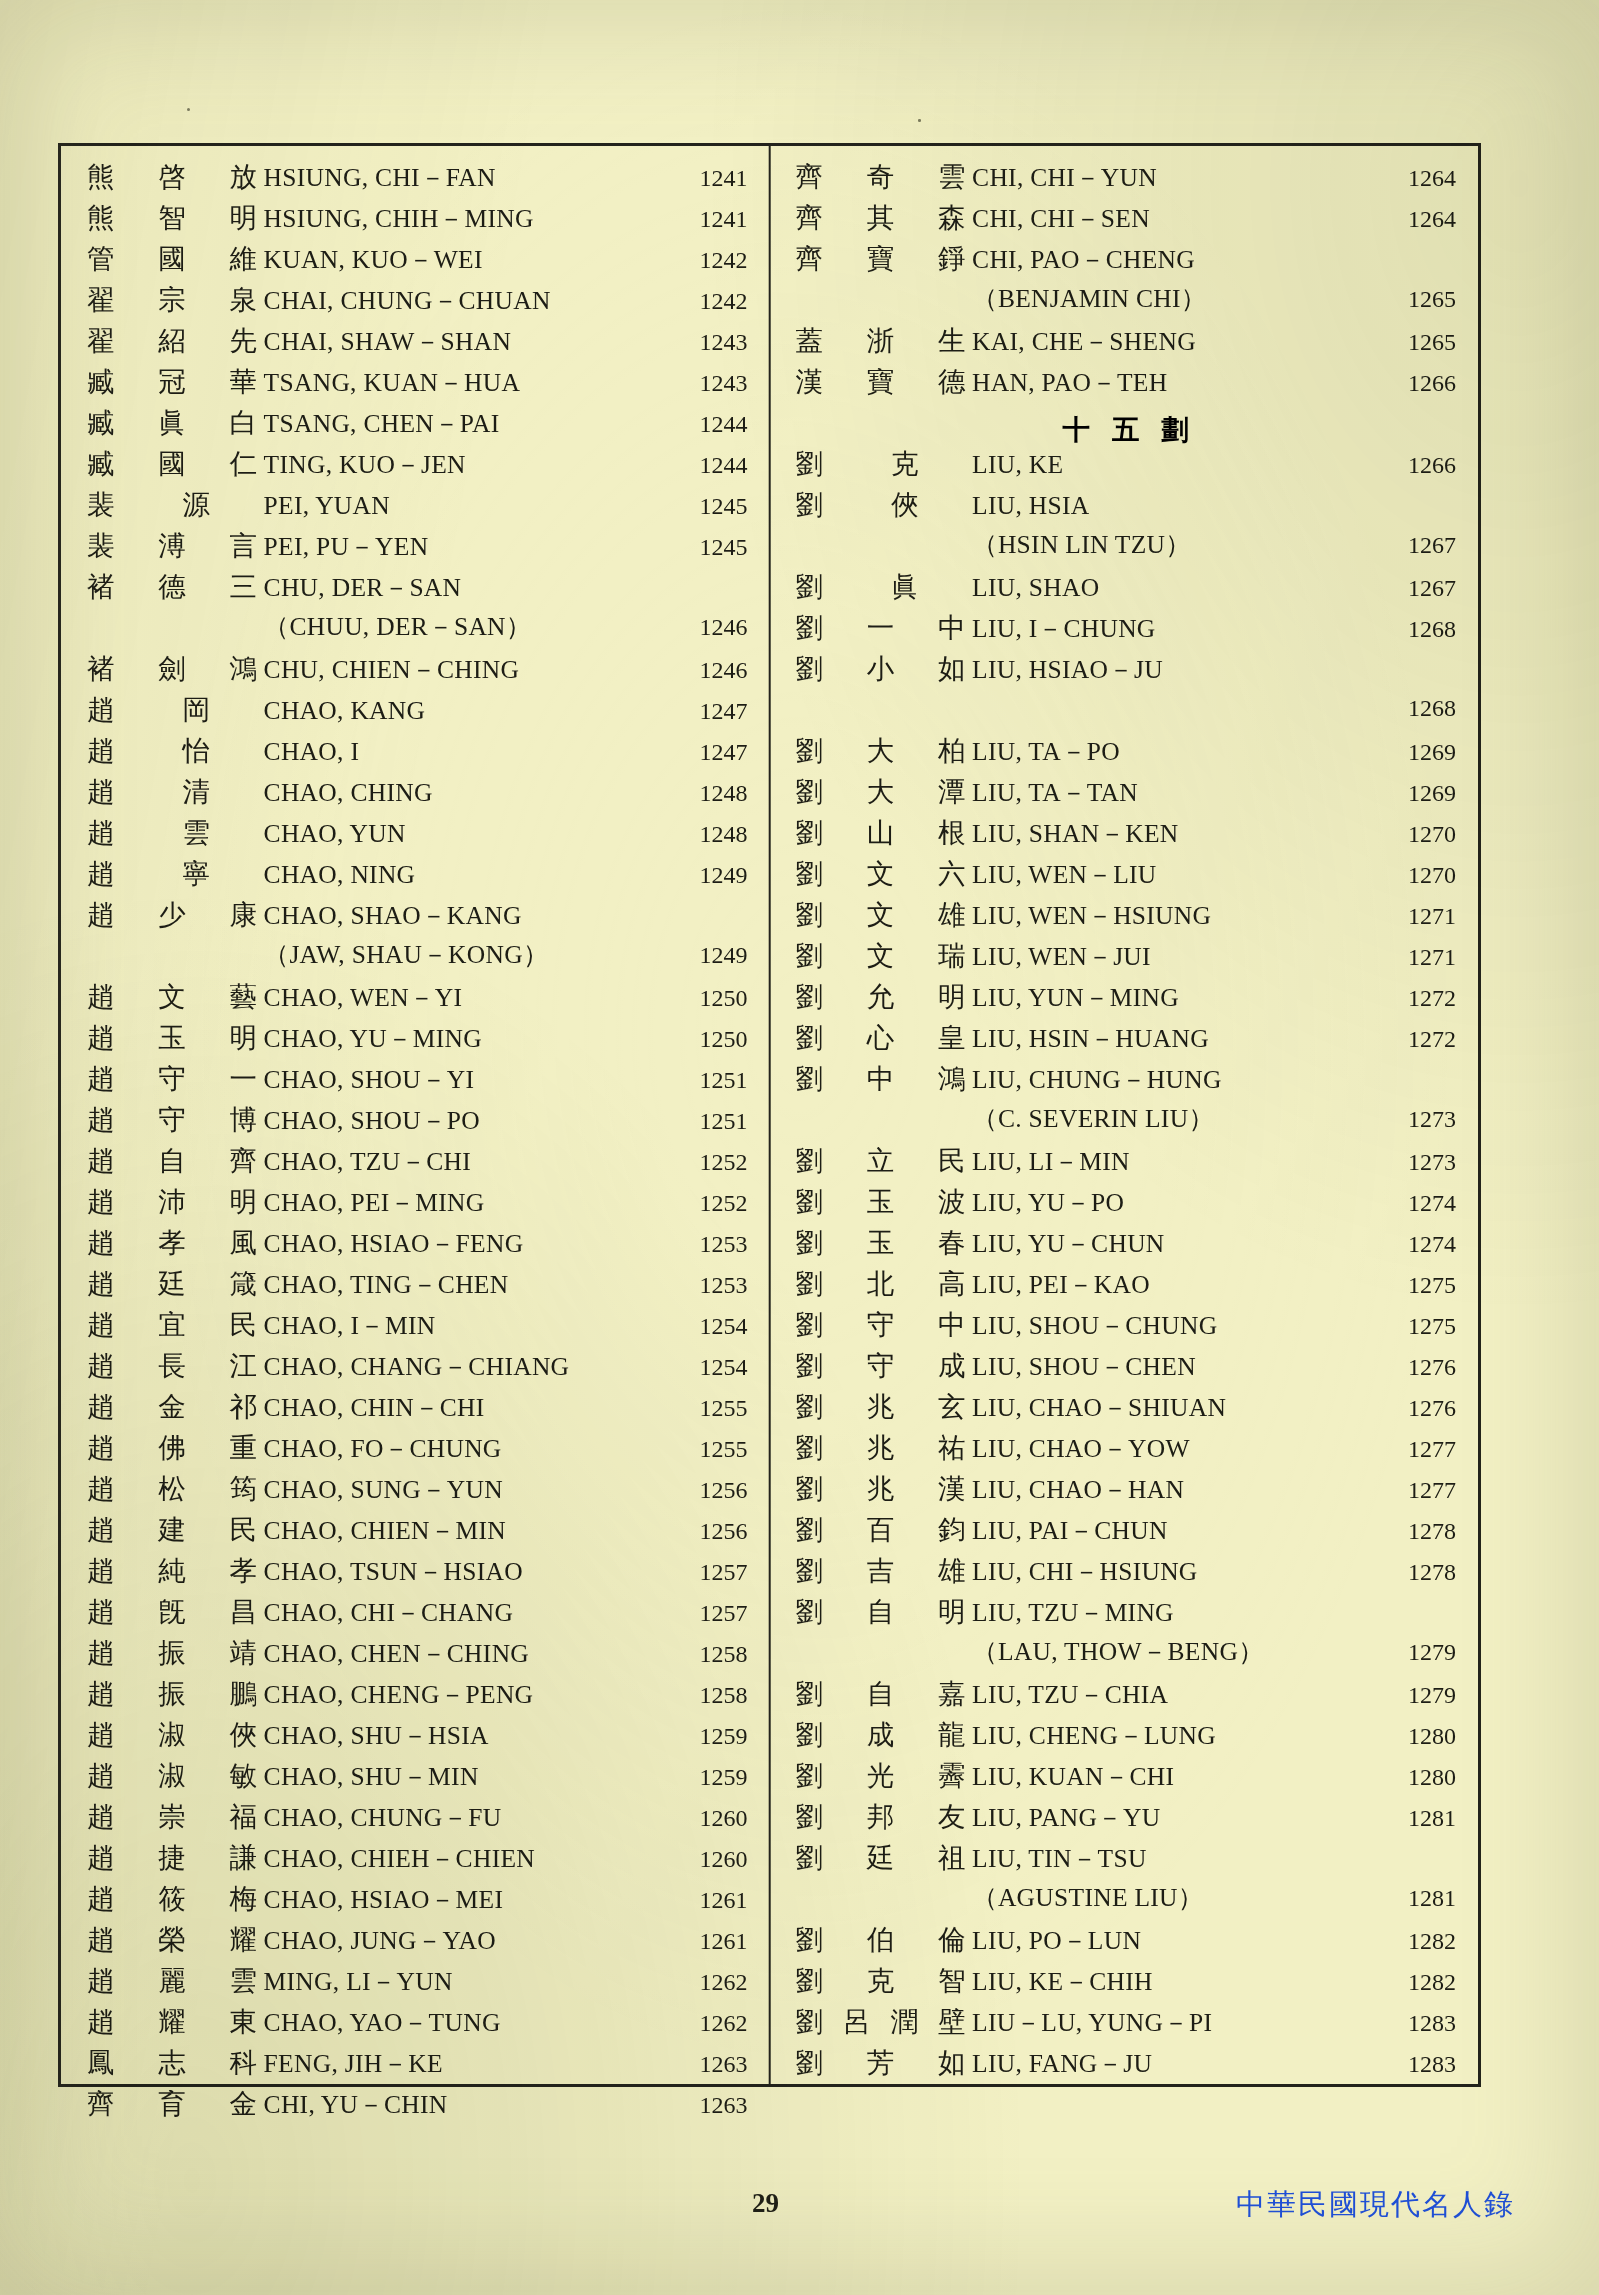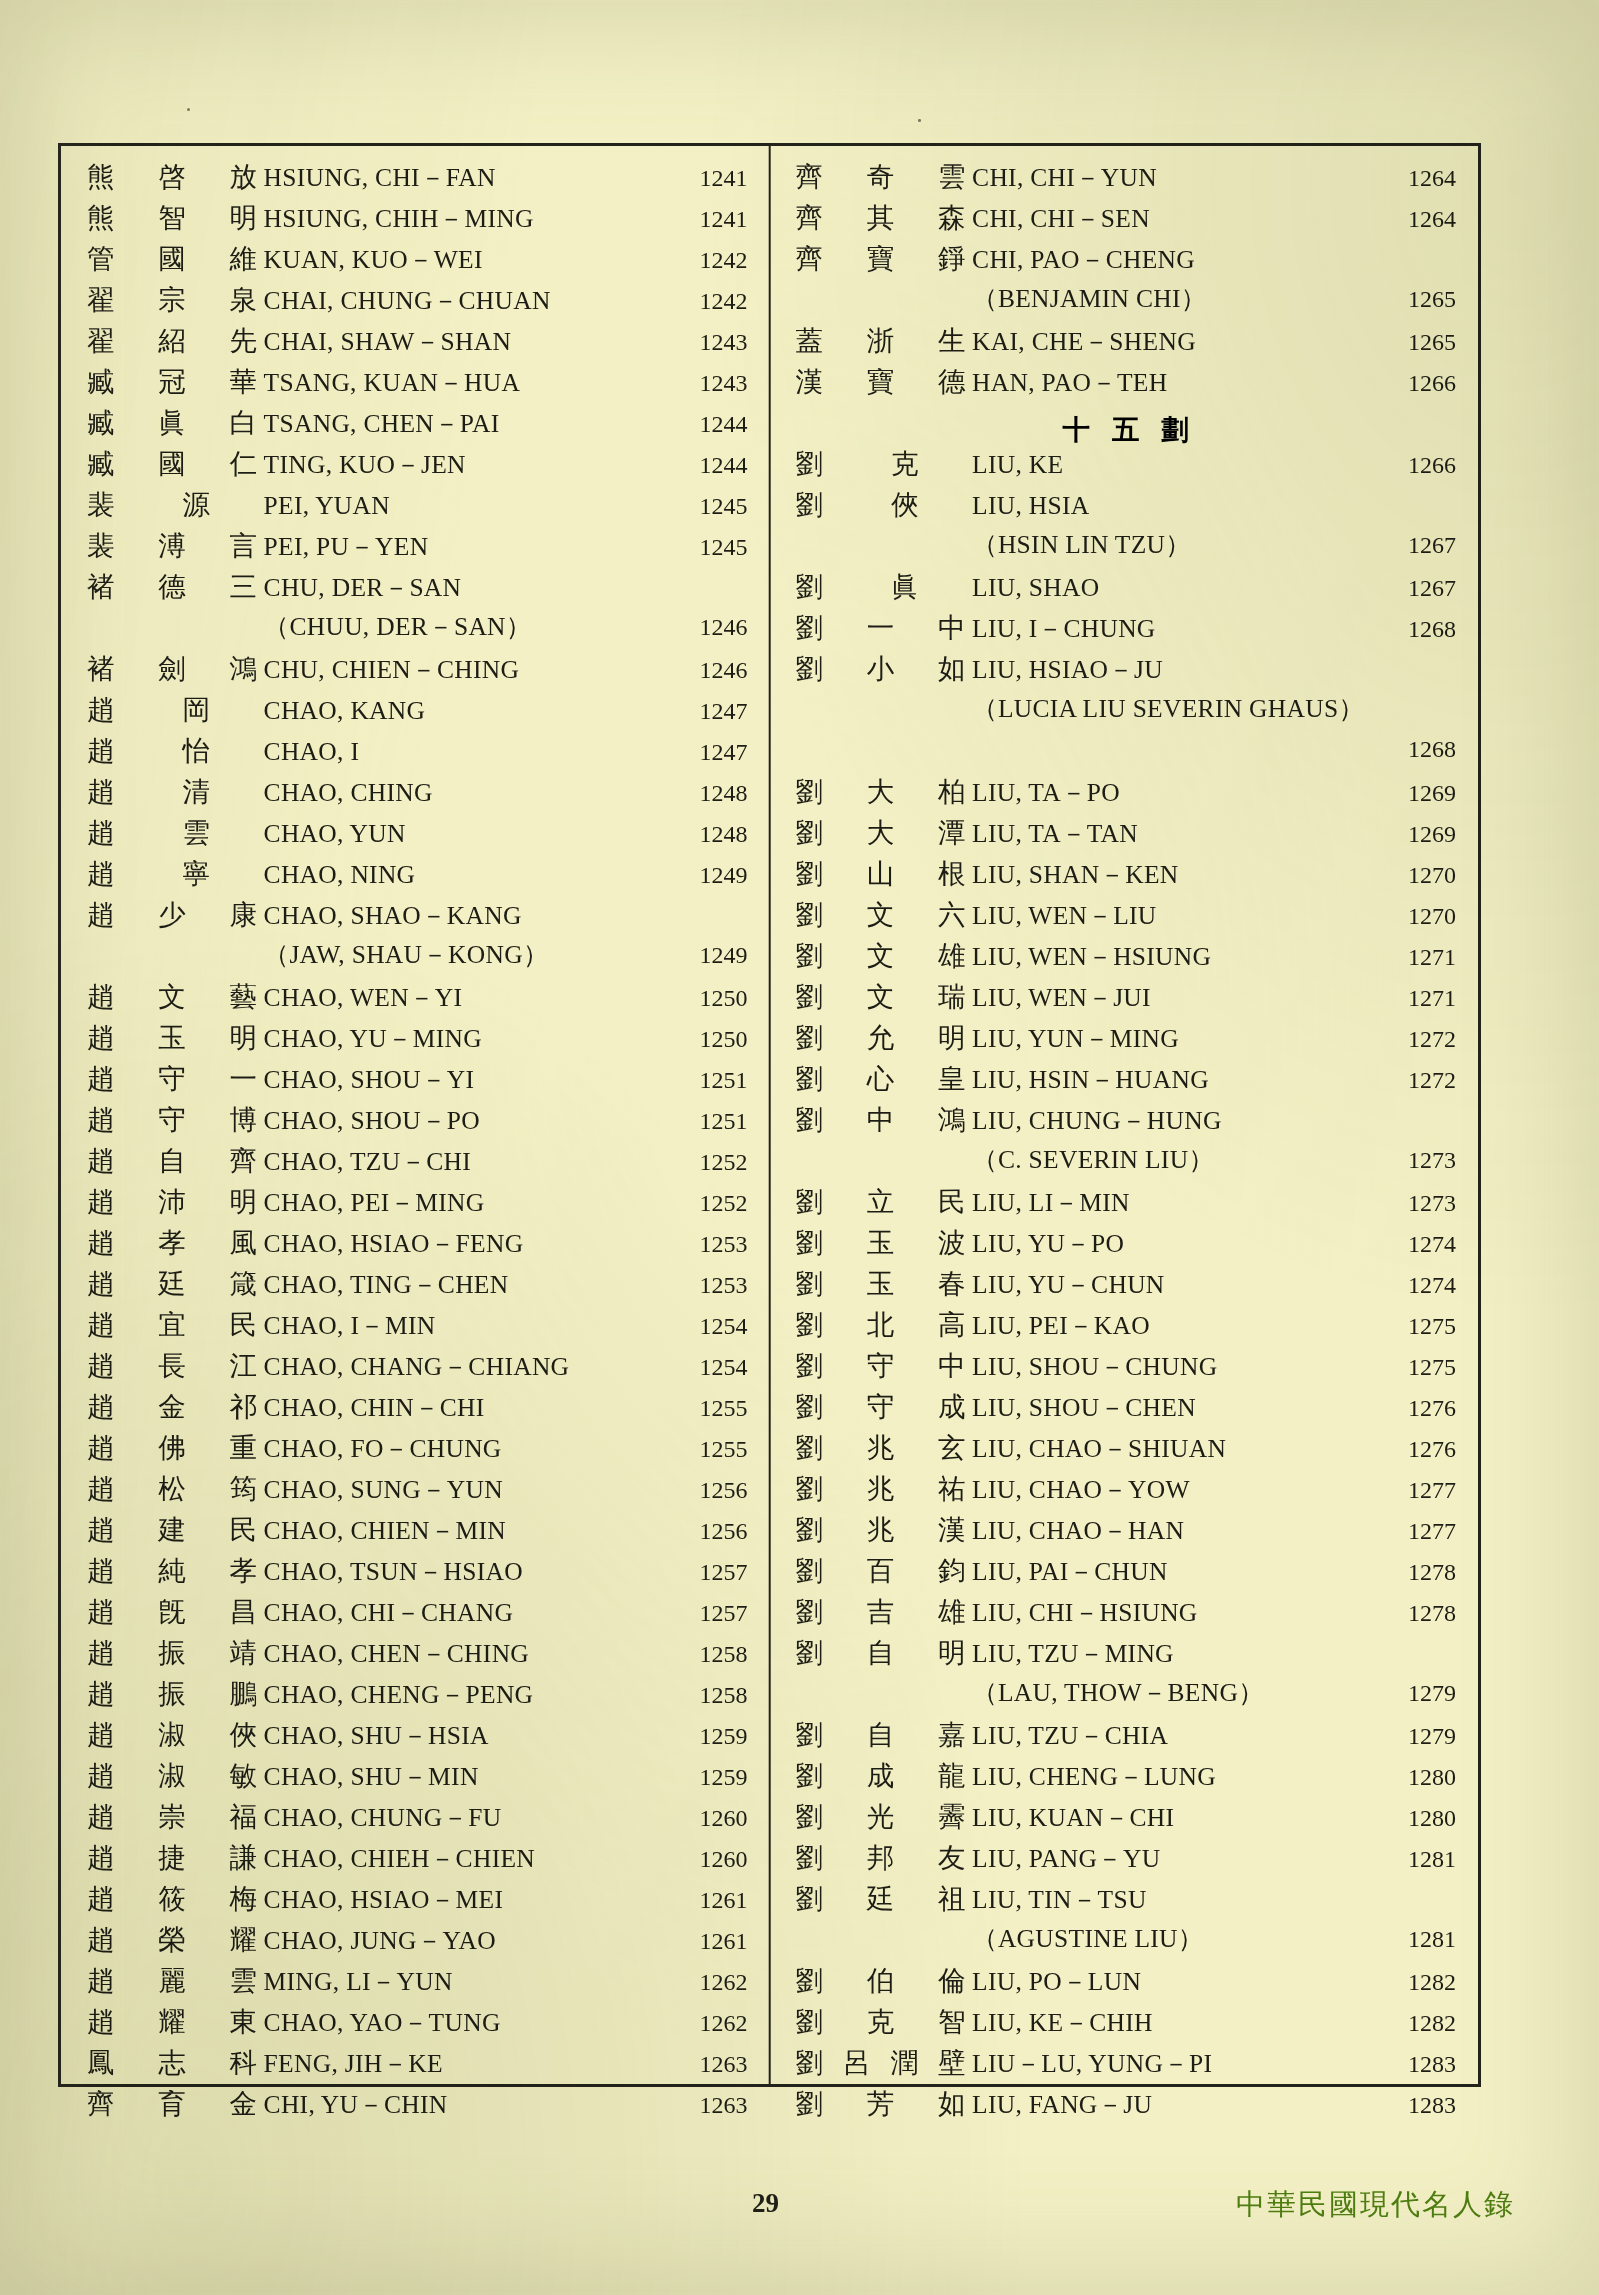--- a/index.html
+++ b/index.html
@@ -163,21 +163,21 @@
     font-weight: 700;
     color: #1d1d15;
   }
   .book-title {
     position: absolute;
     right: 84px;
     top: 2185px;
     font-size: 29px;
     font-family: "DejaVu Sans", "Liberation Sans", sans-serif;
     letter-spacing: 2px;
-    color: #4d7c0f;
+    color: #1d4ed8;
   }
   .speck {
     position: absolute;
     width: 3.3px; height: 3.3px;
     background: #55553f;
     border-radius: 50%;
     opacity: .75;
   }
 </style>
 </head>
@@ -765,26 +765,20 @@
               <span class="c">劉</span>
               <span class="c">小</span>
               <span class="c">如</span>
             </div>
             <div class="rom">LIU, HSIAO－JU</div>
             <div class="leader none"></div>
             <div class="pg blank"></div>
           </div>
           <div class="entry cont">
             <div class="han chars-0"></div>
-            <div class="rom">（LUCIA LIU SEVERIN GHAUS）</div>
-            <div class="leader none"></div>
-            <div class="pg blank"></div>
-          </div>
-          <div class="entry cont">
-            <div class="han chars-0"></div>
             <div class="rom"></div>
             <div class="leader"></div>
             <div class="pg">1268</div>
           </div>
           <div class="entry">
             <div class="han chars-3">
               <span class="c">劉</span>
               <span class="c">大</span>
               <span class="c">柏</span>
             </div>

